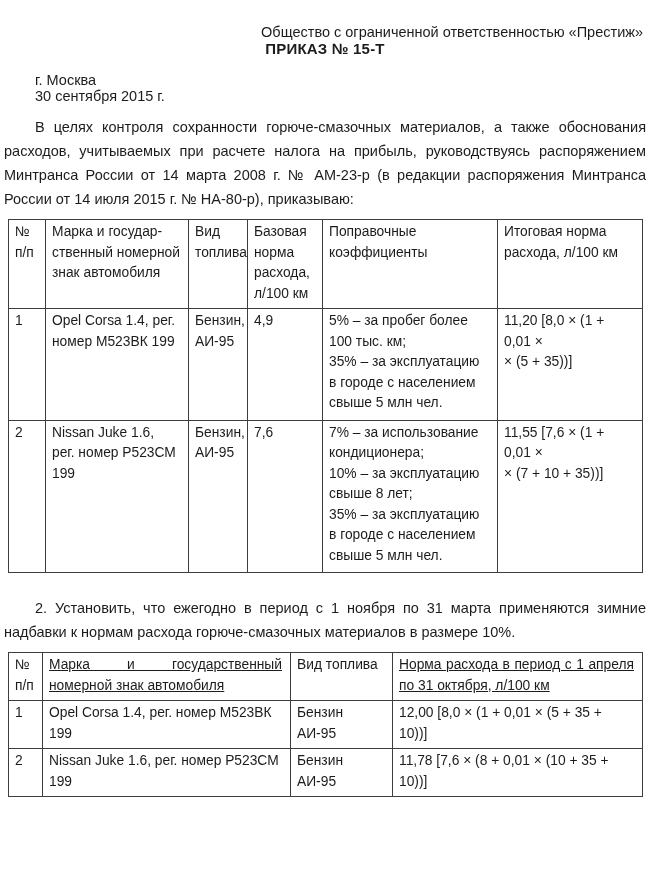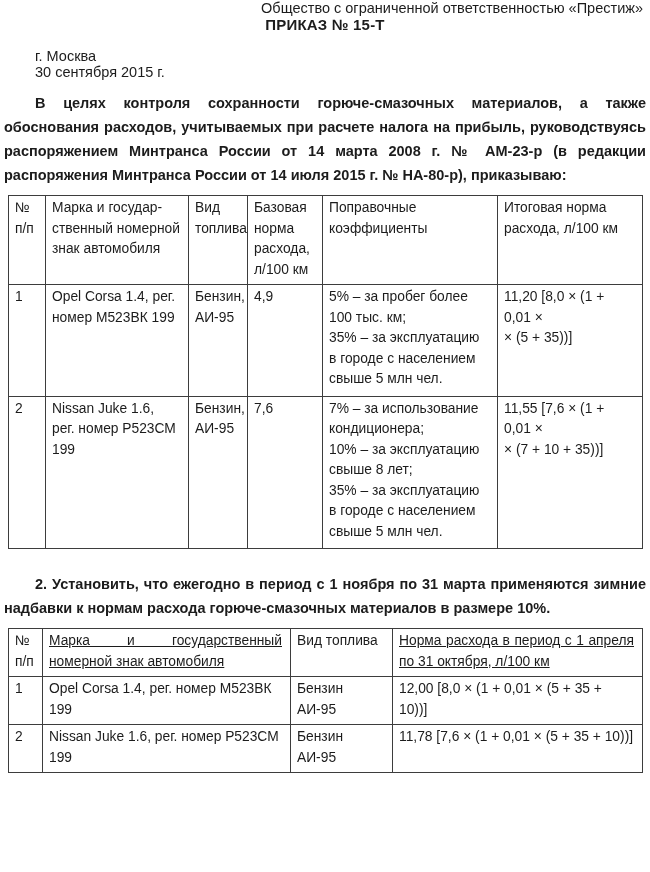--- a/index.html
+++ b/index.html
@@ -2,29 +2,29 @@
 <html><head>
 <meta charset="utf-8">
 <style>
   * { box-sizing: border-box; }
   html, body { margin: 0; padding: 0; }
   body {
     width: 650px; height: 872px; overflow: hidden;
     background: #ffffff; color: #1c1c1c;
     font-family: "Liberation Sans", sans-serif;
   }
-  .page { padding: 0 4px 0 4px; position: relative; border-radius: 11px; }
+  .page { padding: 24px 4px 0 4px; position: relative; border-radius: 11px; }
 
   .company { text-align: right; font-size: 14.5px; padding-right: 3px; }
   .title   { text-align: center; font-weight: bold; font-size: 15px; margin-top: 0; letter-spacing: .2px; }
   .subtitle{ text-align: center; font-weight: bold; font-size: 14.3px; margin-top: 7px; letter-spacing: .2px; }
 
   .meta-row { display: flex; justify-content: space-between; margin-top: 15px; font-size: 14.5px; padding: 0 3px 0 31px; flex-direction: column; }
 
-  .para { font-size: 14.5px; line-height: 24px; text-align: justify; margin: 0; hyphens: manual; font-weight: bold; }
+  .para { font-size: 14.5px; line-height: 24px; text-align: justify; margin: 0; hyphens: manual; }
   .indent { text-indent: 31px; }
   .preamble { margin-top: 11px; }
 
   table { border-collapse: collapse; table-layout: fixed; width: 634px; margin: 8px 0 0 4px; }
   th, td {
     border: 1px solid #3d3d3d; vertical-align: top; text-align: left;
     font-size: 13.8px; line-height: 20.5px; font-weight: normal;
     padding: 2px 8px 4px 6px; overflow: hidden; hyphens: manual;
   }
   .pre { white-space: pre-line; }
@@ -114,18 +114,18 @@
       <tr>
         <td>1</td>
         <td>Opel Corsa 1.4, рег. номер М523ВК 199</td>
         <td>Бензин АИ-95</td>
         <td>12,00 [8,0 × (1 + 0,01 × (5 + 35 + 10))]</td>
       </tr>
       <tr>
         <td>2</td>
         <td>Nissan Juke 1.6, рег. номер Р523СМ 199</td>
         <td>Бензин АИ-95</td>
-        <td>11,78 [7,6 × (1 + 0,01 × (5 + 35 + 10))]</td>
+        <td>11,78 [7,6 × (8 + 0,01 × (10 + 35 + 10))]</td>
       </tr>
     </tbody>
   </table>
 
 </div>
 
 </body></html>

